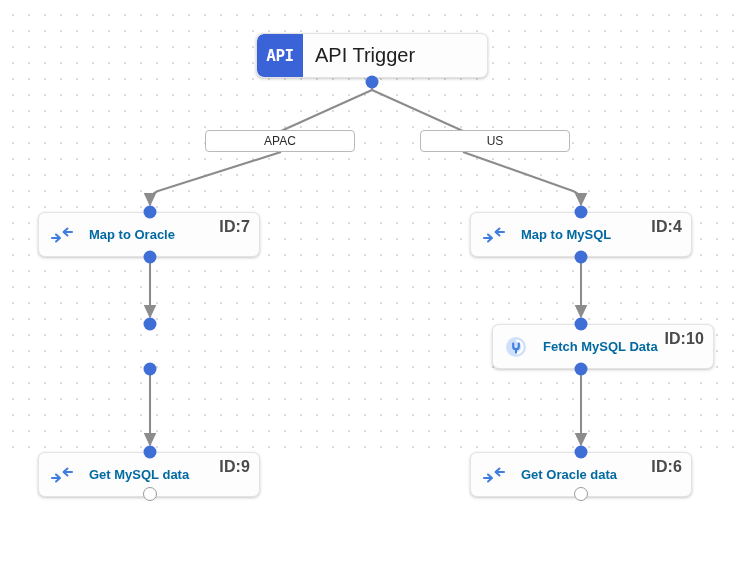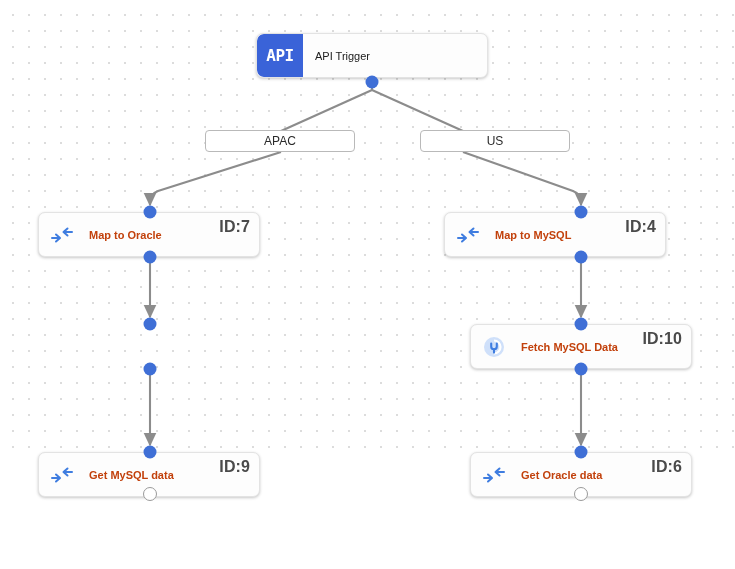--- a/index.html
+++ b/index.html
@@ -74,32 +74,32 @@
 
   .api-text {
     color: #ffffff;
     font-family: "DejaVu Sans Mono", monospace;
     font-size: 16px;
     font-weight: bold;
     letter-spacing: -0.5px;
   }
 
   .node-label {
-    font-size: 11px;
-    color: #c2410c;
+    font-size: 13px;
+    color: #0369a1;
     font-weight: bold;
     white-space: nowrap;
     padding-left: 4px;
   }
 
   .node.trigger .node-label {
     font-weight: normal;
     color: #202020;
     padding-left: 12px;
-    font-size: 11px;
+    font-size: 20px;
   }
 
   .id-tag {
     position: absolute;
     top: 5px;
     right: 9px;
     font-size: 16px;
     font-weight: bold;
     color: #4a4a4a;
     letter-spacing: 0.1px;
@@ -224,40 +224,40 @@
           </g>
         </svg>
       </div>
       <span class="node-label">Get MySQL data</span>
     </div>
     <span class="id-tag">ID:9</span>
   </div>
   <div class="port filled" style="left:150px; top:452px;"></div>
   <div class="port hollow" style="left:150px; top:494px;"></div>
 
-  <div class="node" style="left:444px; top:212px; width:222px; height:45px;">
+  <div class="node" style="left:470px; top:212px; width:222px; height:45px;">
     <div class="node-inner">
       <div class="icon-box">
         <svg width="24" height="16" viewBox="0 0 24 16">
           <g class="ic-blue" stroke-width="2" stroke-linecap="round" stroke-linejoin="round">
             <path d="M2 11 L9 11"></path>
             <path d="M6 7.5 L10 11 L6 14.5"></path>
             <path d="M22 5 L14 5"></path>
             <path d="M17.5 1.5 L13.5 5 L17.5 8.5"></path>
           </g>
         </svg>
       </div>
       <span class="node-label">Map to MySQL</span>
     </div>
     <span class="id-tag">ID:4</span>
   </div>
   <div class="port filled" style="left:581px; top:212px;"></div>
   <div class="port filled" style="left:581px; top:257px;"></div>
 
-  <div class="node" style="left:470px; top:324px; width:222px; height:45px;">
+  <div class="node" style="left:492px; top:324px; width:222px; height:45px;">
     <div class="node-inner">
       <div class="icon-box">
         <svg width="24" height="24" viewBox="0 0 24 24">
           <circle cx="12" cy="12" r="10" fill="#cfe0fa"></circle>
           <path d="M12 5.5 a6.5 6.5 0 0 1 0 13" fill="none" stroke="#ffffff" stroke-width="2.2"></path>
           <path d="M9.2 8.6 L9.2 11.4 a2.8 2.8 0 0 0 5.6 0 L14.8 8.6" fill="none" stroke="#3f7de0" stroke-width="2.1" stroke-linecap="round"></path>
           <path d="M12 14.2 L12 17.6" stroke="#3f7de0" stroke-width="2.1" stroke-linecap="round"></path>
         </svg>
       </div>
       <span class="node-label">Fetch MySQL Data</span>

